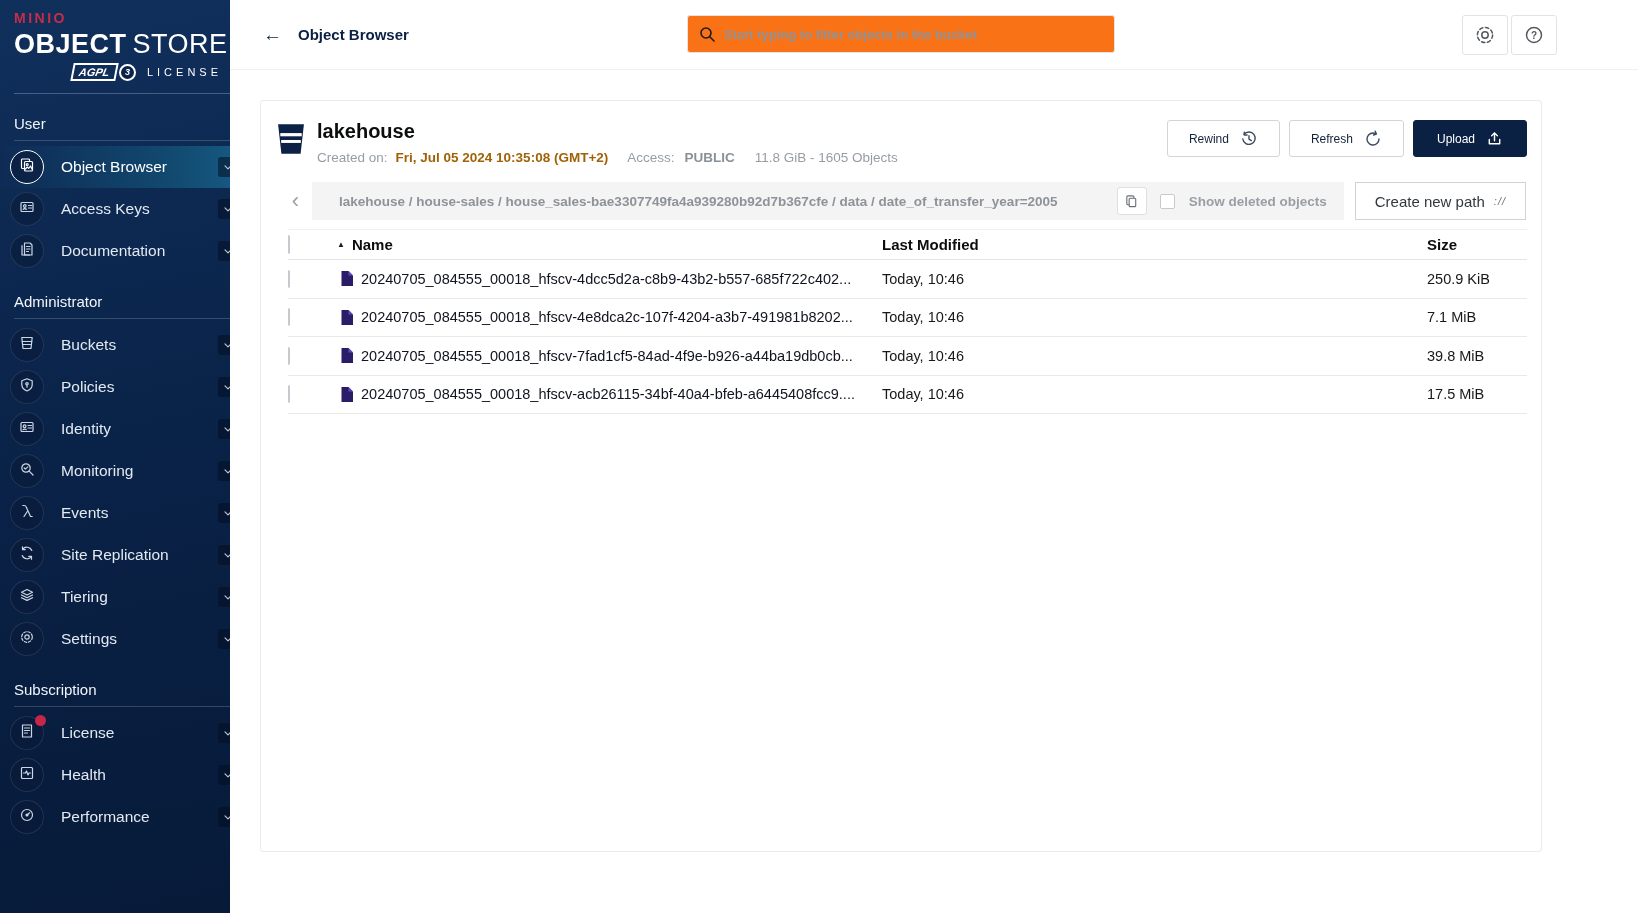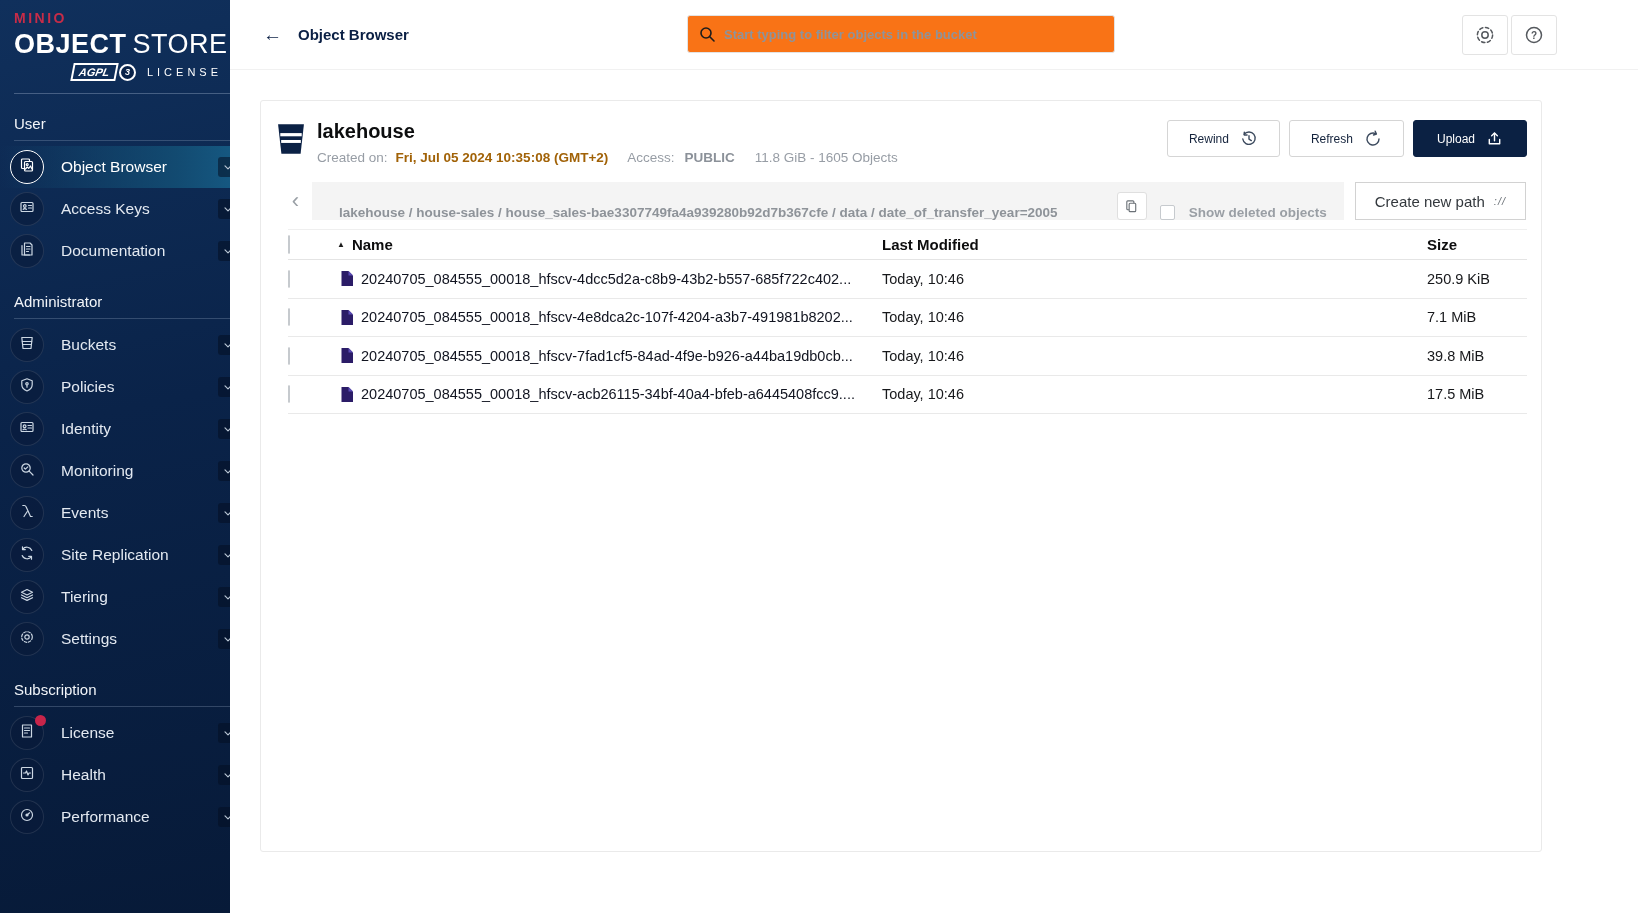--- a/index.html
+++ b/index.html
@@ -70,21 +70,21 @@
     font-family:"Liberation Sans",sans-serif; font-size:12px; display:inline-flex; align-items:center;
     gap:11px; padding:0 21px; cursor:pointer; }
   .btn svg { color:#3c4a5e; }
   .btn-primary { background:#0b2143; border-color:#0b2143; color:#fff; padding:0 23px; }
   .btn-primary svg { color:#fff; }
 
   
   .crumb-row { display:flex; align-items:stretch; margin:4px 15px 0 18px; height:38px; }
   .crumb-back { width:33px; display:flex; align-items:center; justify-content:center; color:#9aa0a6;
     font-size:22px; cursor:pointer; background:#fff; }
-  .crumb-bar { flex:1; min-width:0; background:#f4f4f4; display:flex; align-items:flex-end; padding:0 10px 0 27px; gap:13px; }
+  .crumb-bar { flex:1; min-width:0; background:#f4f4f4; display:flex; align-items:center; padding:0 10px 0 27px; gap:13px; }
   .crumb-path { flex:1; min-width:0; overflow:hidden; white-space:nowrap; font-size:13.5px; font-weight:bold; color:#8e9399; }
   .copy-btn { flex:0 0 30px; height:28px; background:#fff; border:1px solid #dfdfdf; border-radius:3px;
     color:#6b7177; display:flex; align-items:center; justify-content:center; cursor:pointer; }
   .checkbox { width:15px; height:15px; border:1px solid #c6cace; border-radius:2px; background:#fff;
     flex:0 0 15px; cursor:pointer; }
   .show-deleted-label { font-size:13.5px; font-weight:bold; color:#9a9fa5; margin-left:1px; padding-right:7px; white-space:nowrap; }
   .create-btn { margin-left:11px; height:38px; border:1px solid #d2d2d2; border-radius:0; background:#fff;
     color:#33383d; font-family:"Liberation Sans",sans-serif; font-size:15px; display:inline-flex;
     align-items:center; gap:9px; padding:0 19px; cursor:pointer; white-space:nowrap; }
   .path-glyph { font-size:11px; font-style:italic; color:#6b7177; letter-spacing:1px; }

